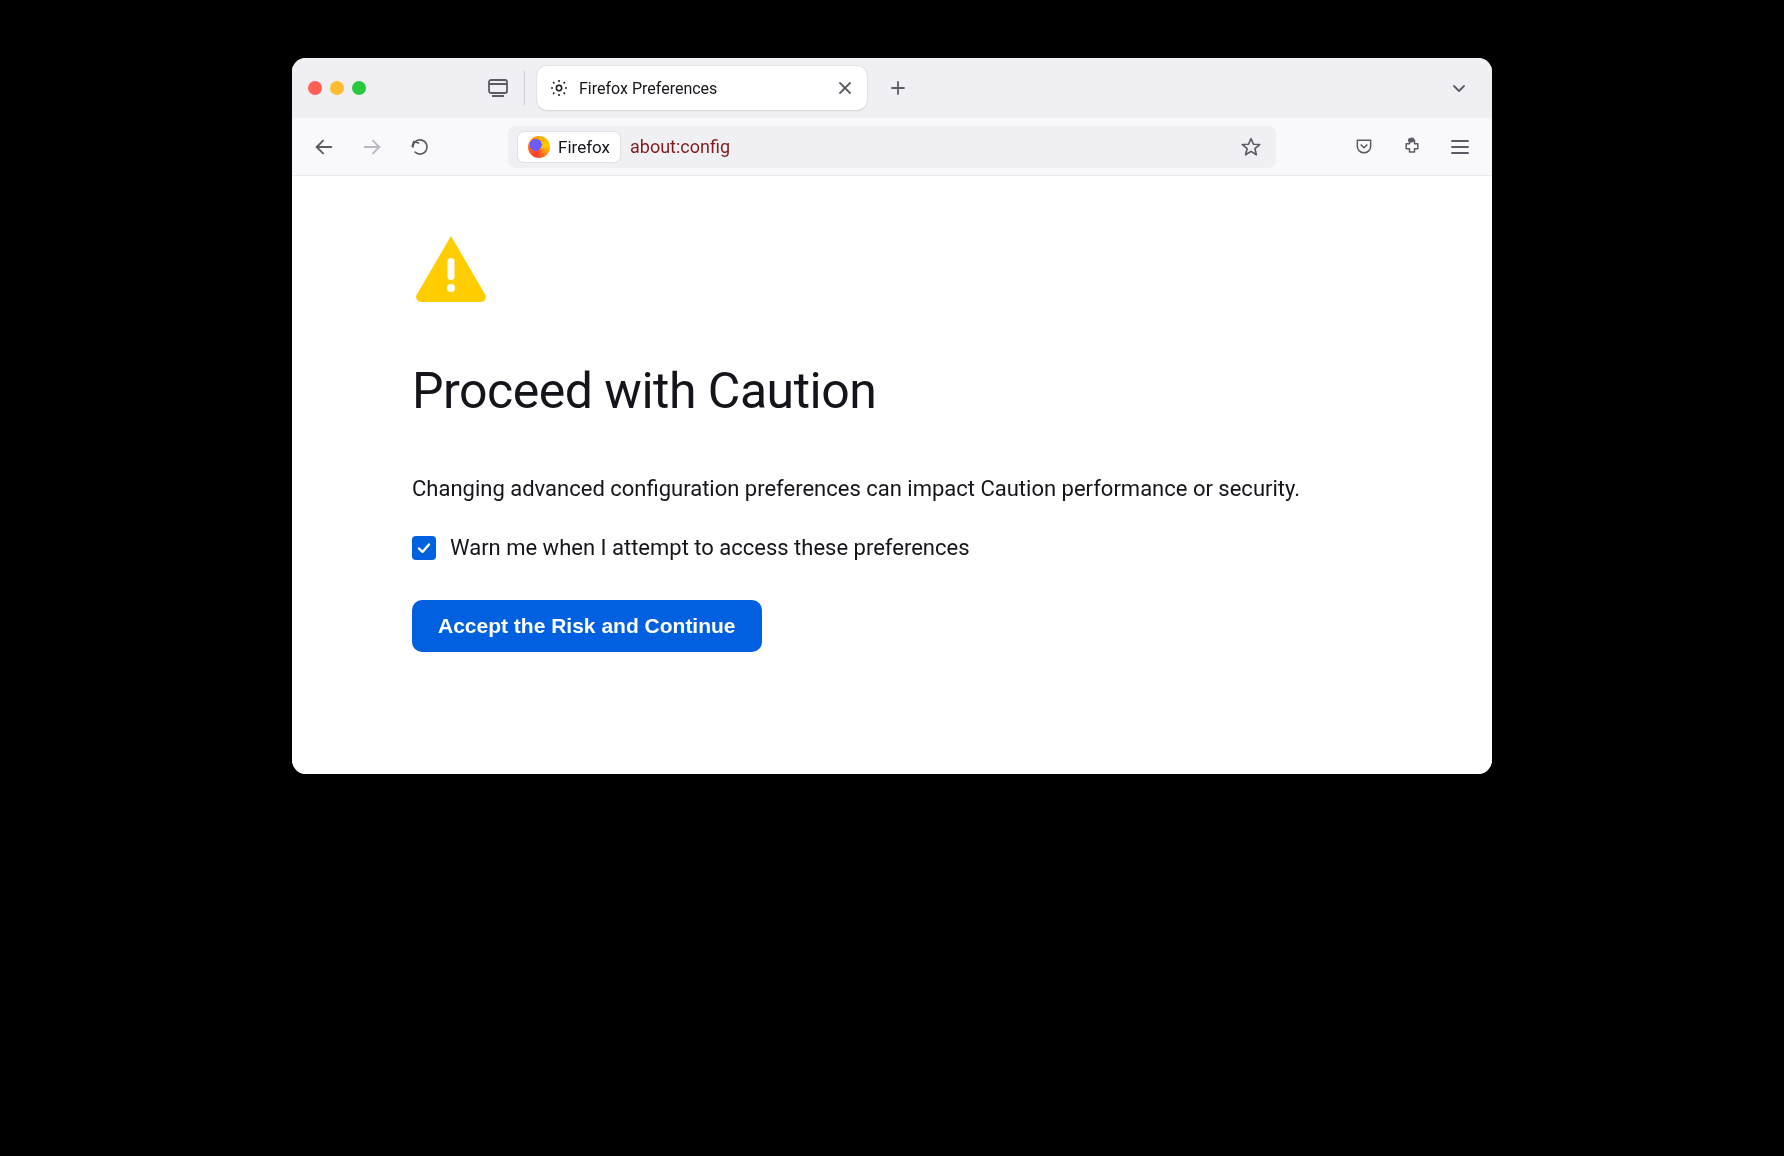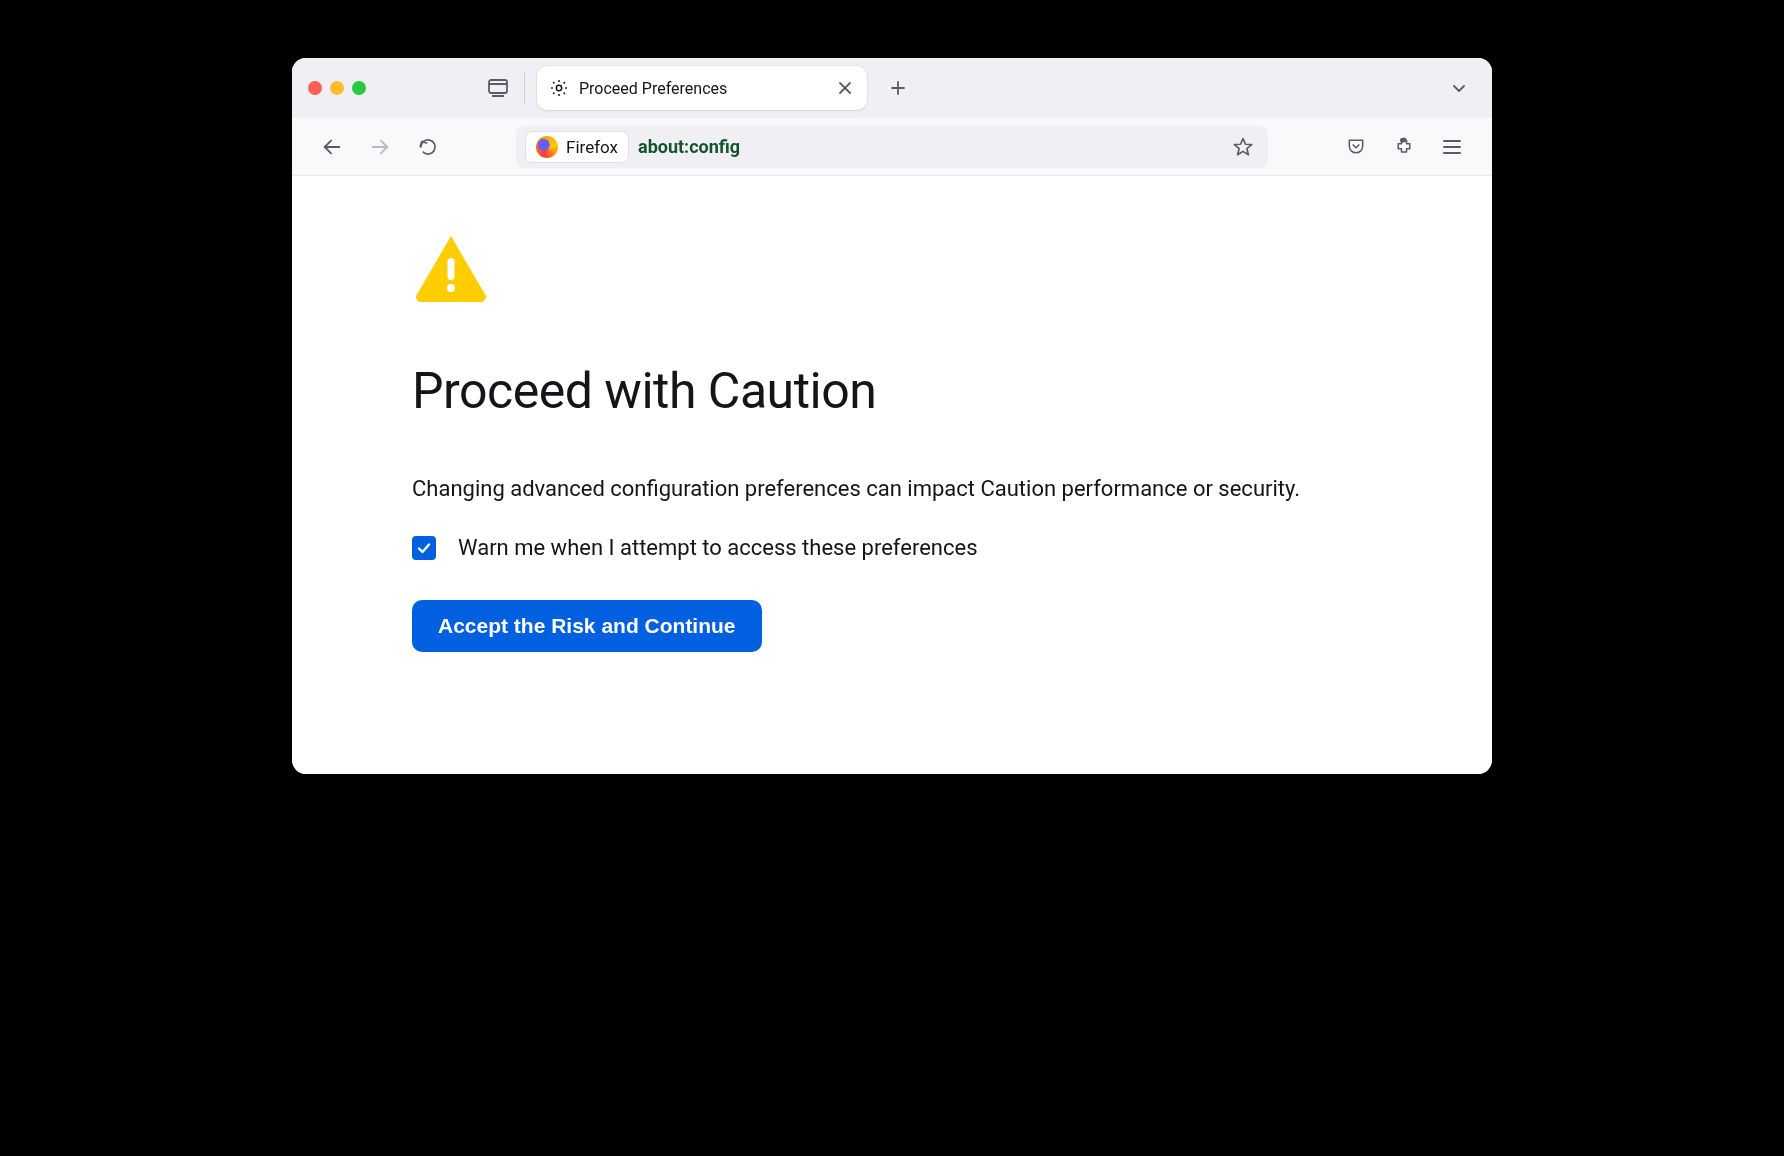--- a/index.html
+++ b/index.html
@@ -49,54 +49,54 @@
   .tab-close { width:24px; height:24px; display:flex; align-items:center; justify-content:center; color:#5b5b66; border-radius:4px; }
   .newtab { width:34px; height:34px; display:flex; align-items:center; justify-content:center; color:#5b5b66; border-radius:6px; margin-left:6px;}
   .tabstrip-spacer { flex:1; }
   .alltabs { width:34px; height:34px; display:flex; align-items:center; justify-content:center; color:#5b5b66; margin-right:6px;}
 
   
   .toolbar {
     height: 58px;
     background:#f9f9fb;
     border-bottom:1px solid #e7e7ee;
-    display:flex; align-items:center; padding:0 20px; gap:8px;
+    display:flex; align-items:center; padding:0 12px; gap:8px;
   }
   .tbtn { width:40px; height:40px; display:flex; align-items:center; justify-content:center; color:#5b5b66; border-radius:6px; }
   .tbtn.disabled { color:#b9b9c4; }
   .urlbar {
     flex:1; height:42px; margin:0 60px 0 60px;
     background:#f0f0f4; border-radius:8px;
     display:flex; align-items:center; padding:0 10px; gap:10px;
   }
   .identity-chip {
     display:flex; align-items:center; gap:8px;
     background:#fff; border-radius:6px; padding:4px 10px;
     box-shadow: 0 0 0 1px rgba(0,0,0,.06);
   }
   .ff-logo {
     width:22px; height:22px; border-radius:50%;
     background: radial-gradient(circle at 35% 40%, #6a5cff 0 30%, transparent 31%),
                 conic-gradient(from 200deg, #ff3b30, #ff9500, #ffcc00, #ff3b30);
   }
   .identity-label { font-size:17px; color:#15141a; }
-  .url-text { font-size:18px; color:#14532d; flex:1;font-weight:bold; }
+  .url-text { font-size:18px; color:#7f1d1d; flex:1; }
   .star-btn { width:30px; height:30px; display:flex; align-items:center; justify-content:center; color:#5b5b66; }
 
   
   .content { flex:1; background:#fff; padding: 56px 0 12px 120px; overflow:auto; }
   .warning-icon { margin-bottom: 56px; }
   h1.title { font-size:50px; font-weight:400; color:#15141a; letter-spacing:-.5px; margin-bottom:56px;}
   .desc { font-size:22px; color:#15141a; margin-bottom:34px; max-width: 980px;}
   .checkbox-row { display:flex; align-items:center; gap:14px; margin-bottom:40px;}
   .checkbox {
     width:24px; height:24px; background:#0060df; border-radius:4px;
     display:flex; align-items:center; justify-content:center; color:#fff;
   }
-  .checkbox-label { font-size:22px; color:#15141a;margin-left:8px; }
+  .checkbox-label { font-size:22px; color:#15141a; }
   .accept-btn {
     background:#0060df; color:#fff; border:none; border-radius:10px;
     font-size:21px; font-weight:600; padding:14px 26px; cursor:pointer;
   }
 </style>
 </head>
 <body>
 
 <div class="window">
 
@@ -112,21 +112,21 @@
           <line x1="1" y1="5" x2="19" y2="5"></line>
           <line x1="4" y1="17" x2="16" y2="17"></line>
       </svg>
     </div>
     <div class="tabs-sep"></div>
     <div class="tab">
       <svg width="20" height="20" viewBox="0 0 24 24" fill="none" stroke="#15141a" stroke-width="1.8">
         <circle cx="12" cy="12" r="3.2"></circle>
         <path d="M12 2.5v2.2M12 19.3v2.2M4.9 4.9l1.6 1.6M17.5 17.5l1.6 1.6M2.5 12h2.2M19.3 12h2.2M4.9 19.1l1.6-1.6M17.5 6.5l1.6-1.6"></path>
       </svg>
-      <span class="tab-title">Proceed Preferences</span>
+      <span class="tab-title">Firefox Preferences</span>
       <div class="tab-close">
         <svg width="14" height="14" viewBox="0 0 14 14" stroke="currentColor" stroke-width="1.8" stroke-linecap="round">
             <line x1="2" y1="2" x2="12" y2="12"></line>
             <line x1="12" y1="2" x2="2" y2="12"></line>
           </svg>
       </div>
     </div>
     <div class="newtab">
       <svg width="16" height="16" viewBox="0 0 16 16" stroke="currentColor" stroke-width="1.8" stroke-linecap="round">
           <line x1="8" y1="2" x2="8" y2="14"></line>

